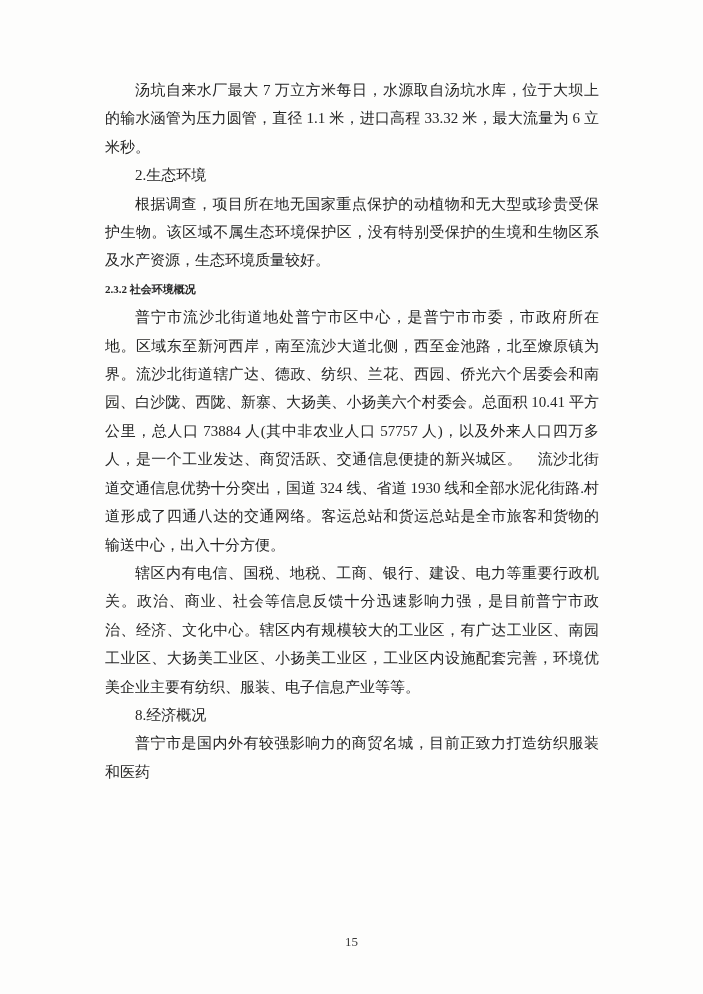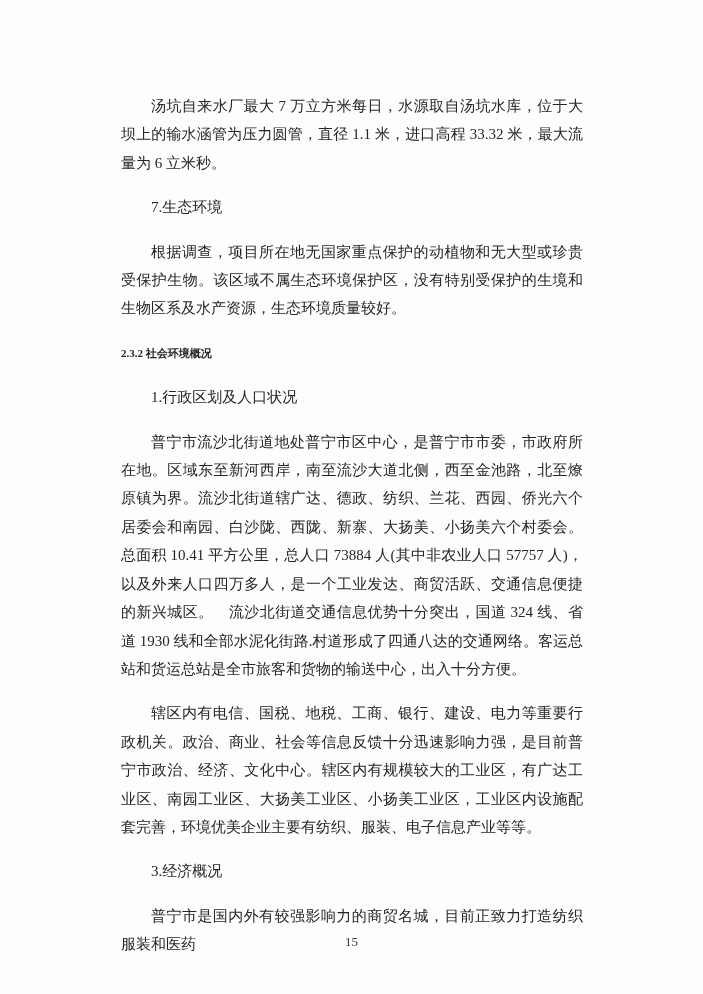--- a/index.html
+++ b/index.html
@@ -19,21 +19,21 @@
   .content-area {
     position: absolute;
     left: 105px;
     top: 76px;
     width: 494px;
     font-size: 15px;
     line-height: 28.4px;
     text-align: justify;
   }
   .content-area p {
-    margin: 16px;
+    margin: 0;
     padding: 0;
   }
   p.para-body {
     text-indent: 2em;
   }
   p.para-heading {
     text-indent: 0;
     font-weight: bold;
     font-size: 11px;
   }
@@ -47,23 +47,22 @@
     color: #3a3a3a;
     margin-top: 24px;
   }
 </style>
 </head>
 <body>
 
 <div class="document-page">
   <div class="content-area" id="content-area">
       <p class="para-body">汤坑自来水厂最大 7 万立方米每日，水源取自汤坑水库，位于大坝上的输水涵管为压力圆管，直径 1.1 米，进口高程 33.32 米，最大流量为 6 立米秒。</p>
-      <p class="para-body">7.生态环境</p>
+      <p class="para-body">2.生态环境</p>
       <p class="para-body">根据调查，项目所在地无国家重点保护的动植物和无大型或珍贵受保护生物。该区域不属生态环境保护区，没有特别受保护的生境和生物区系及水产资源，生态环境质量较好。</p>
       <p class="para-heading">2.3.2 社会环境概况</p>
-      <p class="para-body">1.行政区划及人口状况</p>
       <p class="para-body">普宁市流沙北街道地处普宁市区中心，是普宁市市委，市政府所在地。区域东至新河西岸，南至流沙大道北侧，西至金池路，北至燎原镇为界。流沙北街道辖广达、德政、纺织、兰花、西园、侨光六个居委会和南园、白沙陇、西陇、新寨、大扬美、小扬美六个村委会。总面积 10.41 平方公里，总人口 73884 人(其中非农业人口 57757 人)，以及外来人口四万多人，是一个工业发达、商贸活跃、交通信息便捷的新兴城区。　流沙北街道交通信息优势十分突出，国道 324 线、省道 1930 线和全部水泥化街路.村道形成了四通八达的交通网络。客运总站和货运总站是全市旅客和货物的输送中心，出入十分方便。</p>
       <p class="para-body">辖区内有电信、国税、地税、工商、银行、建设、电力等重要行政机关。政治、商业、社会等信息反馈十分迅速影响力强，是目前普宁市政治、经济、文化中心。辖区内有规模较大的工业区，有广达工业区、南园工业区、大扬美工业区、小扬美工业区，工业区内设施配套完善，环境优美企业主要有纺织、服装、电子信息产业等等。</p>
-      <p class="para-body">3.经济概况</p>
+      <p class="para-body">8.经济概况</p>
       <p class="para-body">普宁市是国内外有较强影响力的商贸名城，目前正致力打造纺织服装和医药</p>
     </div>
   <div class="page-footer">15</div>
 </div>
 
 </body></html>

